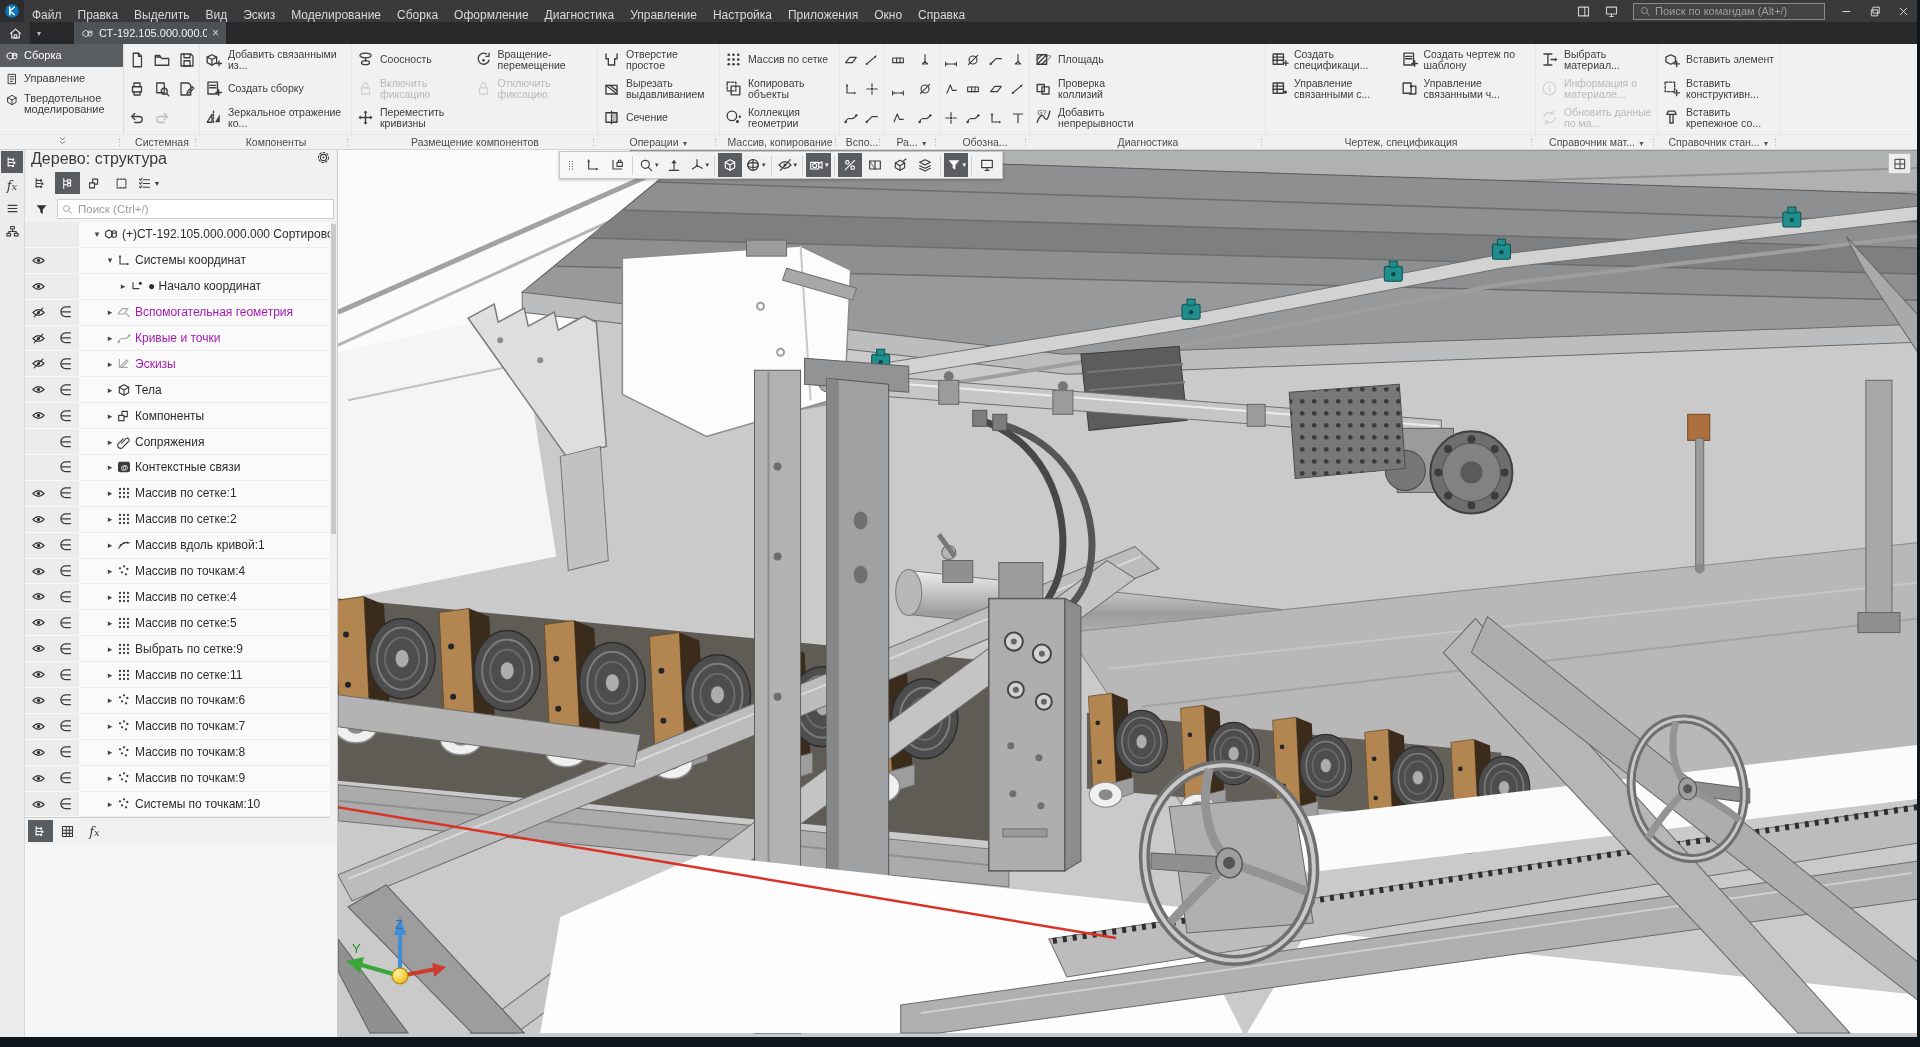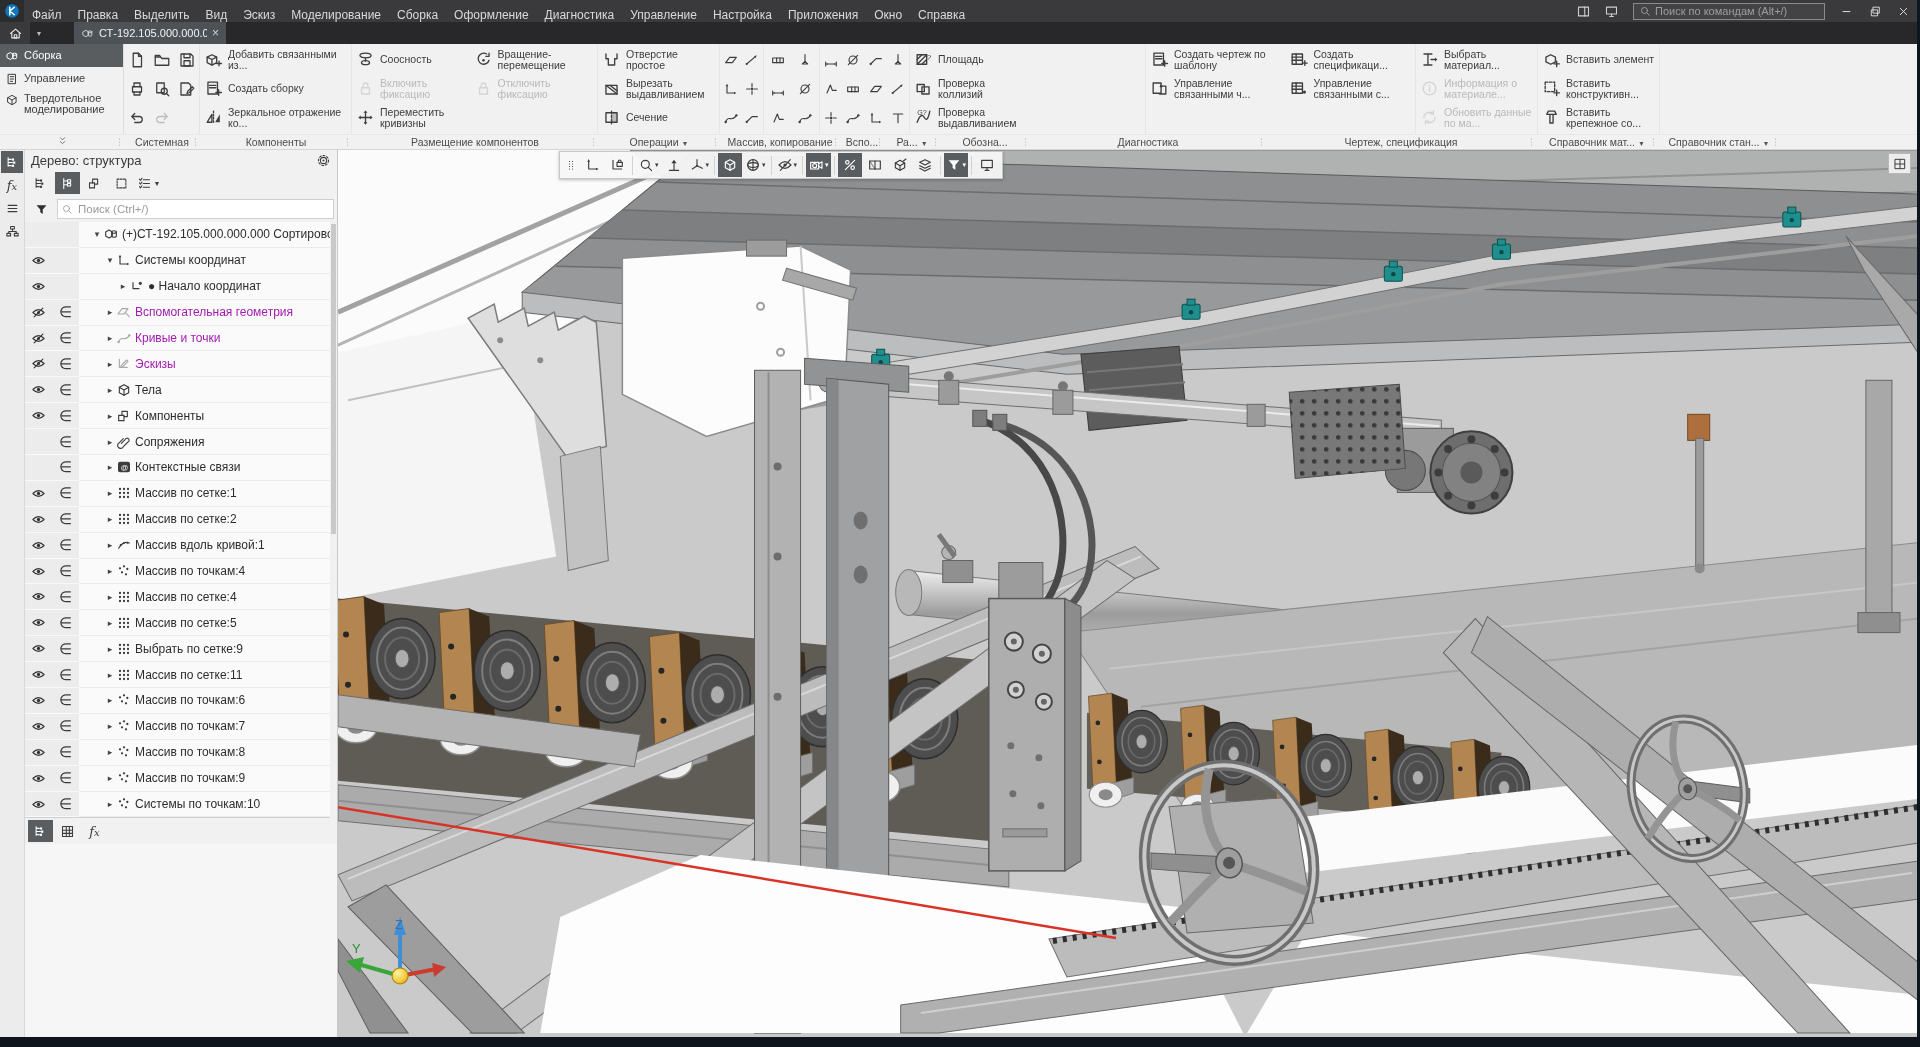--- a/index.html
+++ b/index.html
@@ -52,21 +52,21 @@
   .glab .caret{font-size:7px;color:#555;margin-left:3px}
   .gchev{color:#6a6a6a;display:flex;justify-content:center}
   
   #main{flex:1;display:flex;min-height:0}
   #rail{width:25px;background:#ececec;border-right:1px solid #d8d8d8;display:flex;flex-direction:column;align-items:center;padding-top:1px;gap:1px;flex:none}
   .rail-btn{width:22px;height:22px;display:flex;align-items:center;justify-content:center;color:#3d3d3d}
   .rail-btn.active{background:#595d60;color:#fff}
   .fx{font-family:"DejaVu Serif",serif;font-style:italic;font-size:13px}
   
   #panel{width:313px;background:#f1f1f1;border-right:1px solid #c9c9c9;display:flex;flex-direction:column;position:relative;flex:none}
-  .p-head{height:20px;display:flex;align-items:center;padding:0 6px;font-size:13px;color:#3a3a3a}
+  .p-head{height:20px;display:flex;padding:0 6px;font-size:16px;color:#3a3a3a}
   .p-head .sp{flex:1}
   .p-tools{height:26px;display:flex;align-items:center;gap:2px;padding:0 3px}
   .p-tool{width:25px;height:22px;display:flex;align-items:center;justify-content:center;color:#3d3d3d}
   .p-tool.active{background:#595d60;color:#fff}
   .p-tool .caret{font-size:7px;margin-left:2px}
   .p-search{height:26px;display:flex;align-items:center;gap:3px;padding:0 3px}
   .funnel-btn{width:26px;height:20px;display:flex;align-items:center;justify-content:center;color:#2f2f2f}
   .sbox{flex:1;height:20px;position:relative}
   .sbox svg{position:absolute;left:4px;top:4px;color:#9a9a9a}
   .sbox input{width:100%;height:100%;border:1px solid #cfcfcf;background:#fff;font-size:11.5px;padding:0 4px 0 20px;outline:none;font-family:"Liberation Sans",sans-serif}
@@ -719,20 +719,42 @@
               <span class="lbl">Вырезать выдавливанием</span>
             </div>
             <div class="rbtn">
               <svg class="ico20" viewBox="0 0 24 24">
                 <use href="#s-section"></use>
               </svg>
               <span class="lbl">Сечение</span>
             </div>
           </div>
         </div>
+    <div class="rgroup" style="width:120px">
+          <div class="col" style="width:100%">
+            <div class="rbtn">
+              <svg class="ico20" viewBox="0 0 24 24">
+                <use href="#s-gridarr"></use>
+              </svg>
+              <span class="lbl">Массив по сетке</span>
+            </div>
+            <div class="rbtn">
+              <svg class="ico20" viewBox="0 0 24 24">
+                <use href="#s-copy"></use>
+              </svg>
+              <span class="lbl">Копировать объекты</span>
+            </div>
+            <div class="rbtn">
+              <svg class="ico20" viewBox="0 0 24 24">
+                <use href="#s-collect"></use>
+              </svg>
+              <span class="lbl">Коллекция геометрии</span>
+            </div>
+          </div>
+        </div>
     <div class="rgroup icongrid" style="width:44px;grid-template-columns:repeat(2,1fr)">
           <div class="igbtn">
             <svg width="16" height="16" viewBox="0 0 24 24">
               <use href="#s-plane"></use>
             </svg>
           </div>
           <div class="igbtn">
             <svg width="16" height="16" viewBox="0 0 24 24">
               <use href="#s-axis"></use>
             </svg>
@@ -863,51 +885,51 @@
             <div class="rbtn">
               <svg class="ico20" viewBox="0 0 24 24">
                 <use href="#s-collision"></use>
               </svg>
               <span class="lbl">Проверка коллизий</span>
             </div>
             <div class="rbtn">
               <svg class="ico20" viewBox="0 0 24 24">
                 <use href="#s-gcont"></use>
               </svg>
-              <span class="lbl">Проверка выдавливанием</span>
+              <span class="lbl">Добавить непрерывности</span>
             </div>
           </div>
     </div>
     <div class="rgroup" style="width:270px">
+      <div class="col" style="width:130px">
+            <div class="rbtn">
+              <svg class="ico20" viewBox="0 0 24 24">
+                <use href="#s-tableplus"></use>
+              </svg>
+              <span class="lbl">Создать спецификаци...</span>
+            </div>
+            <div class="rbtn">
+              <svg class="ico20" viewBox="0 0 24 24">
+                <use href="#s-tablelink"></use>
+              </svg>
+              <span class="lbl">Управление связанными с...</span>
+            </div>
+          </div>
       <div class="col" style="width:140px">
             <div class="rbtn">
               <svg class="ico20" viewBox="0 0 24 24">
                 <use href="#s-sheetplus"></use>
               </svg>
               <span class="lbl">Создать чертеж по шаблону</span>
             </div>
             <div class="rbtn">
               <svg class="ico20" viewBox="0 0 24 24">
                 <use href="#s-linkedsheet"></use>
               </svg>
               <span class="lbl">Управление связанными ч...</span>
-            </div>
-          </div>
-      <div class="col" style="width:130px">
-            <div class="rbtn">
-              <svg class="ico20" viewBox="0 0 24 24">
-                <use href="#s-tableplus"></use>
-              </svg>
-              <span class="lbl">Создать спецификаци...</span>
-            </div>
-            <div class="rbtn">
-              <svg class="ico20" viewBox="0 0 24 24">
-                <use href="#s-tablelink"></use>
-              </svg>
-              <span class="lbl">Управление связанными с...</span>
             </div>
           </div>
     </div>
     <div class="rgroup" style="width:122px">
           <div class="col" style="width:100%">
             <div class="rbtn">
               <svg class="ico20" viewBox="0 0 24 24">
                 <use href="#s-ibeam"></use>
               </svg>
               <span class="lbl">Выбрать материал...</span>

